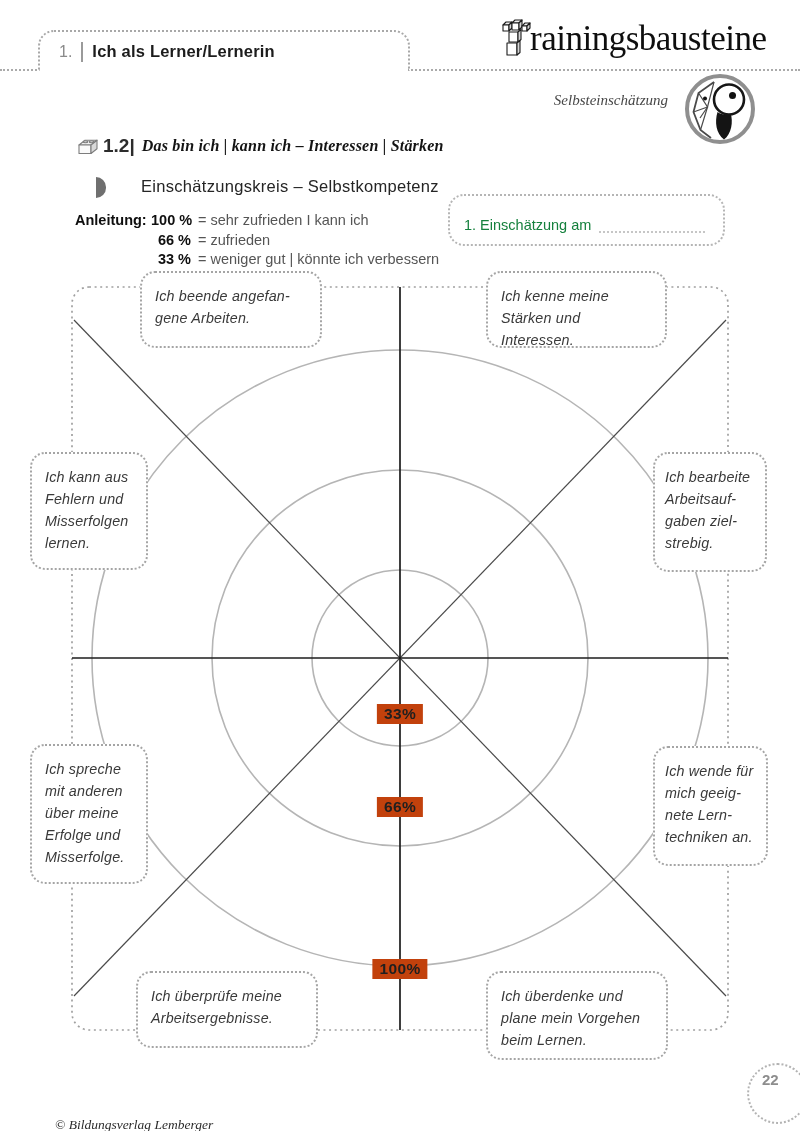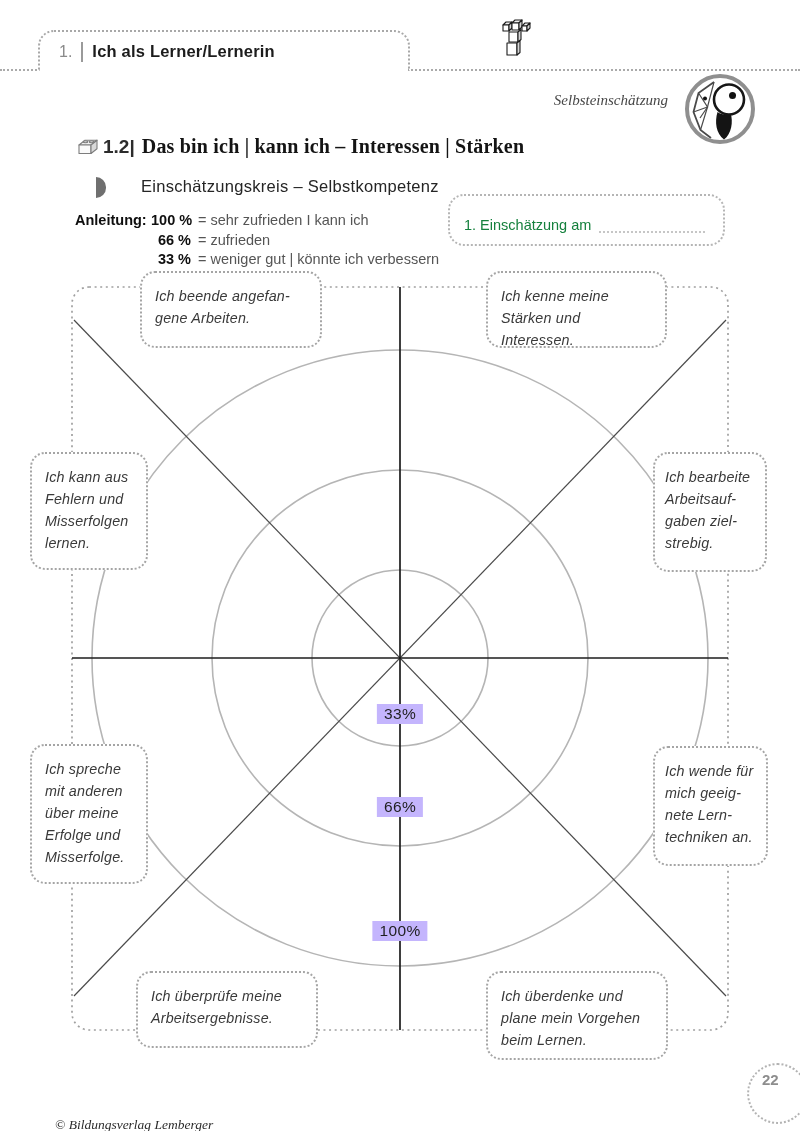--- a/index.html
+++ b/index.html
@@ -19,22 +19,22 @@
   .logo{position:absolute;left:501px;top:16px;display:flex;align-items:flex-start;z-index:2;}
   .logo-text{font-family:"Liberation Serif",serif;font-size:35px;color:#0e0e0e;
              letter-spacing:-.5px;line-height:46px;margin-left:-3px;}
   .tagline{position:absolute;left:450px;top:92px;width:218px;text-align:right;
            font-family:"Liberation Serif",serif;font-style:italic;font-size:15px;color:#474747;}
   .owl{position:absolute;left:683px;top:72px;}
 
   
   .heading{position:absolute;left:76px;top:135px;display:flex;align-items:center;}
   .heading-number{font-size:19px;font-weight:bold;color:#2c2c2c;margin-left:3px;}
-  .heading-title{font-family:"Liberation Serif",serif;font-weight:bold;
-                 font-size:20px;color:#141414;margin-left:7px;letter-spacing:.2px;white-space:nowrap;}
+  .heading-title{font-family:"Liberation Serif",serif;font-style:italic;font-weight:bold;
+                 font-size:16px;color:#141414;margin-left:7px;letter-spacing:.2px;white-space:nowrap;}
   .subtitle-row{position:absolute;left:96px;top:168px;display:flex;margin-top:9px;}
   .half-disc{width:10px;height:21px;background:#6f6f6f;border-radius:0 11px 11px 0;}
   .subtitle{margin-left:35px;font-size:16.5px;color:#252525;letter-spacing:.3px;}
 
   
   .instructions{position:absolute;left:75px;top:211px;display:grid;
                 grid-template-columns:76px 40px auto;row-gap:1.5px;
                 font-size:14.5px;line-height:18px;z-index:2;}
   .instr-label{font-weight:bold;color:#0f0f0f;}
   .instr-value{font-weight:bold;color:#0f0f0f;text-align:right;white-space:nowrap;}
@@ -42,24 +42,24 @@
 
   
   .assess-box{position:absolute;left:448px;top:194px;width:277px;height:52px;
               border:2px dotted #b5b5b5;border-radius:16px;box-sizing:border-box;
               display:flex;align-items:flex-end;padding:0 18px 11px 14px;background:#fff;z-index:2;}
   .assess-label{color:#15803d;font-size:14.5px;white-space:nowrap;}
   .assess-line{flex:1;border-bottom:2px dotted #c6c6c6;margin-left:8px;height:15px;}
 
   
   .diagram{position:absolute;left:0;top:0;z-index:1;}
-  .ring-label{position:absolute;left:400px;transform:translateX(-50%);background:#c4b5fd;
-              padding:1px 7px;font-weight:normal;font-size:15.5px;color:#1f1f1f;
+  .ring-label{position:absolute;left:400px;transform:translateX(-50%);background:#c2410c;
+              padding:1px 7px;font-weight:bold;font-size:15.5px;color:#1f1f1f;
               letter-spacing:.4px;z-index:3;}
-  .rl-33{top:704px;}.rl-66{top:797px;}.rl-100{top:921px;text-align:center;}
+  .rl-33{top:704px;}.rl-66{top:797px;}.rl-100{top:959px;text-align:center;}
 
   .statement{position:absolute;background:#fff;border:2px dotted #a5a5a5;border-radius:15px;
              box-sizing:border-box;font-style:italic;font-size:14.3px;line-height:22px;
              color:#393939;white-space:pre-line;z-index:2;padding:12px 13px;letter-spacing:.2px;}
   .st-tl{left:140px;top:271px;width:182px;height:77px;}
   .st-tr{left:486px;top:271px;width:181px;height:77px;}
   .st-l {left:30px; top:452px;width:118px;height:118px;}
   .st-r {left:653px;top:452px;width:114px;height:120px;padding:12px 10px;}
   .st-bl{left:30px; top:744px;width:118px;height:140px;}
   .st-br{left:653px;top:746px;width:115px;height:120px;padding:12px 10px;}
@@ -101,20 +101,21 @@
         <path d="M18 14 L18 7 L21 4 L21 11 Z" fill="#d6d6d6"></path>
         <path d="M21 10 L24 7 L29 7 L26 10 Z" fill="#efefef"></path>
         <rect x="21" y="10" width="5" height="5" fill="#ffffff"></rect>
         <path d="M26 15 L26 10 L29 7 L29 12 Z" fill="#d6d6d6"></path>
         <rect x="8" y="16" width="9" height="10" fill="#ffffff"></rect>
         <path d="M17 26 L17 16 L20 13.5 L20 23.5 Z" fill="#d6d6d6"></path>
         <rect x="6" y="27" width="10" height="12" fill="#ffffff"></rect>
         <path d="M16 39 L16 27 L19 24.5 L19 36.5 Z" fill="#d6d6d6"></path>
       </g>
     </svg>
+    <span class="logo-text">rainingsbausteine</span>
   </div>
   <div class="tagline">Selbsteinschätzung</div>
 
   <div class="owl">
     <svg width="74" height="74" viewBox="0 0 74 74">
       <defs>
           <clipPath id="owlclip">
             <circle cx="37" cy="37" r="31.5"></circle>
           </clipPath>
         </defs>

